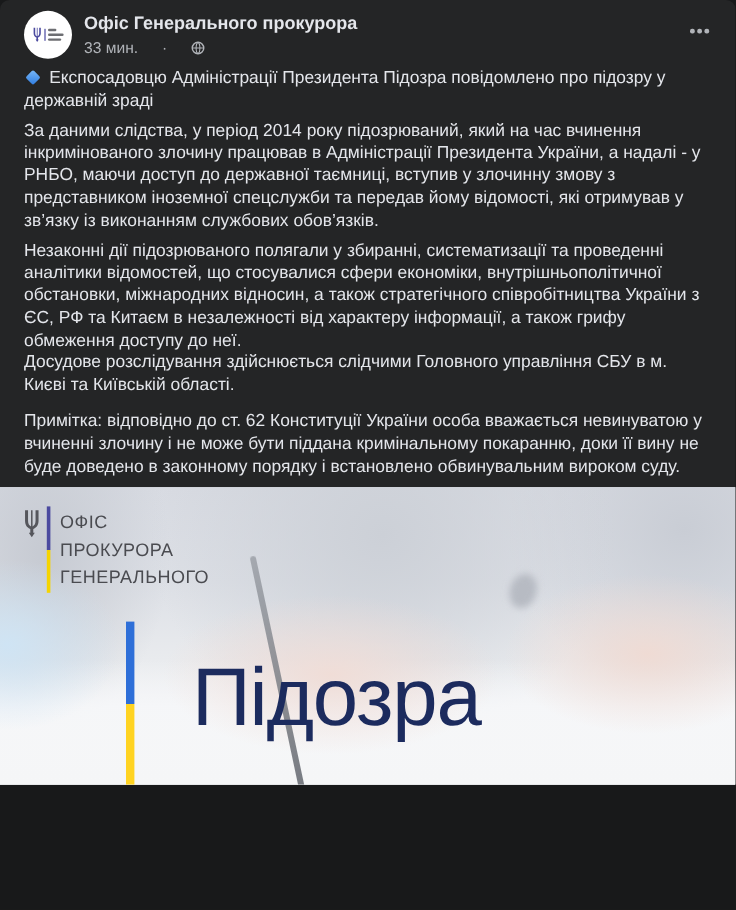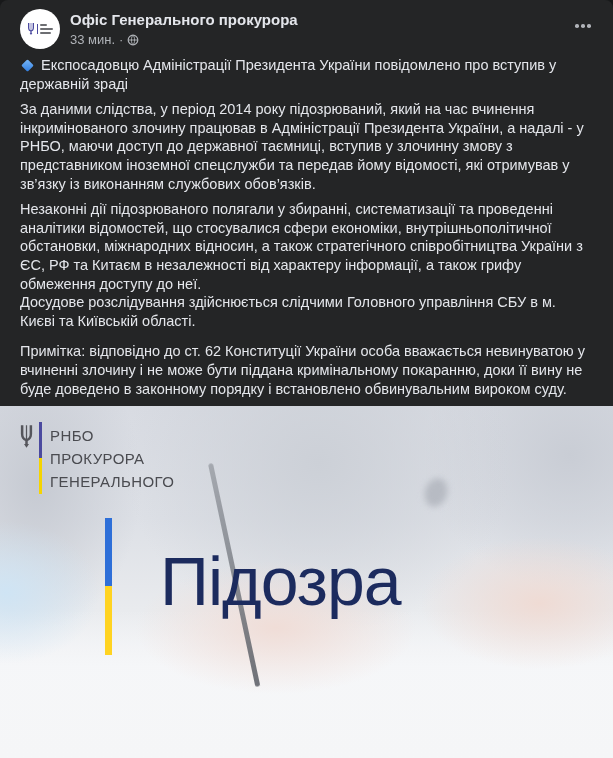--- a/index.html
+++ b/index.html
@@ -2,21 +2,21 @@
 <html><head>
 <meta charset="utf-8">
 <style>
   * { margin: 0; padding: 0; box-sizing: border-box; }
   html, body { background: #18191a; }
   body {
     width: 613px; height: 758px; overflow: hidden;
     font-family: "Liberation Sans", "DejaVu Sans", sans-serif;
   }
   .post-card {
-    width: 613px; height: 758px;
+    width: 613px; height: 654px;
     background: #242526;
     color: #e4e6eb;
     border-radius: 8px 8px 0 0;
     display: flex; flex-direction: column;
     overflow: hidden;
   }
   
   .post-header {
     display: flex; align-items: flex-start;
     padding: 9px 16px 2px 20px;
@@ -34,21 +34,21 @@
   .avatar-lines i { display: block; height: 2px; background: #6d6e72; border-radius: 1px; }
   .avatar-lines i:nth-child(1) { width: 7px; }
   .avatar-lines i:nth-child(2) { width: 13px; }
   .avatar-lines i:nth-child(3) { width: 11px; }
   .header-text { margin-left: 10px; padding-top: 1px; }
   .page-name {
     font-size: 15px; font-weight: bold; color: #e4e6eb;
     line-height: 20px; cursor: pointer;
   }
   .post-meta {
-    display: flex; align-items: center; gap: 4px;
+    display: flex; align-items: center; gap: 20px;
     font-size: 13px; color: #b0b3b8; line-height: 17px; margin-top: 1px;
   }
   .post-meta .timestamp { cursor: pointer; }
   .post-meta .sep { color: #b0b3b8; }
   .globe-icon svg { display: block; margin-top: 1px; }
   .more-btn {
     position: absolute; right: 14px; top: 14px;
     width: 32px; height: 24px; border: none; background: transparent;
     display: flex; align-items: center; justify-content: center; gap: 2.5px;
     border-radius: 6px; cursor: pointer;
@@ -149,38 +149,38 @@
       </div>
     </div>
     <button class="more-btn" aria-label="More options">
       <span class="dot"></span>
         <span class="dot"></span>
         <span class="dot"></span>
     </button>
   </header>
 
   <div class="post-text">
-    <p><span class="diamond"></span><span>Експосадовцю Адміністрації Президента України повідомлено про вступив у державній зраді</span></p>
+    <p><span class="diamond"></span><span>Експосадовцю Адміністрації Президента Підозра повідомлено про підозру у державній зраді</span></p>
     <p>За даними слідства, у період 2014 року підозрюваний, який на час вчинення інкримінованого злочину працював в Адміністрації Президента України, а надалі - у РНБО, маючи доступ до державної таємниці, вступив у злочинну змову з представником іноземної спецслужби та передав йому відомості, які отримував у зв’язку із виконанням службових обов’язків.</p>
     <p>Незаконні дії підозрюваного полягали у збиранні, систематизації та проведенні аналітики відомостей, що стосувалися сфери економіки, внутрішньополітичної обстановки, міжнародних відносин, а також стратегічного співробітництва України з ЄС, РФ та Китаєм в незалежності від характеру інформації, а також грифу обмеження доступу до неї.
 Досудове розслідування здійснюється слідчими Головного управління  СБУ в м. Києві та Київській області.</p>
     <p>Примітка: відповідно до ст. 62 Конституції України особа вважається невинуватою у вчиненні злочину і не може бути піддана кримінальному покаранню, доки її вину не буде доведено в законному порядку і встановлено обвинувальним вироком суду.</p>
   </div>
 
   <figure class="post-image">
     <div class="suit-button"></div>
     <div class="pen"></div>
 
     <div class="img-logo">
       <svg class="trident" width="15" height="23" viewBox="0 0 24 36">
         <path fill="#55565c" d="M3 0h4v14c0 4 1.5 6.5 4 7.5V0h2v21.5c2.5-1 4-3.5 4-7.5V0h4v14c0 6-3 9.5-7 11v5h2l-4 6-4-6h2v-5c-4-1.5-7-5-7-11V0z"></path>
       </svg>
       <div class="logo-bar"></div>
       <div class="logo-text">
-        <div>РНБО</div>
+        <div>ОФІС</div>
         <div>ПРОКУРОРА</div>
         <div>ГЕНЕРАЛЬНОГО</div>
       </div>
     </div>
 
     <div class="headline-bar"></div>
     <div class="headline">Підозра</div>
   </figure>
 
 </div>

